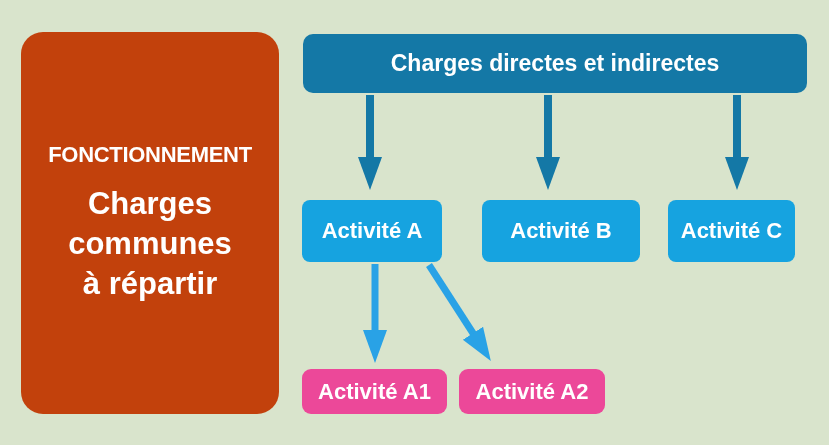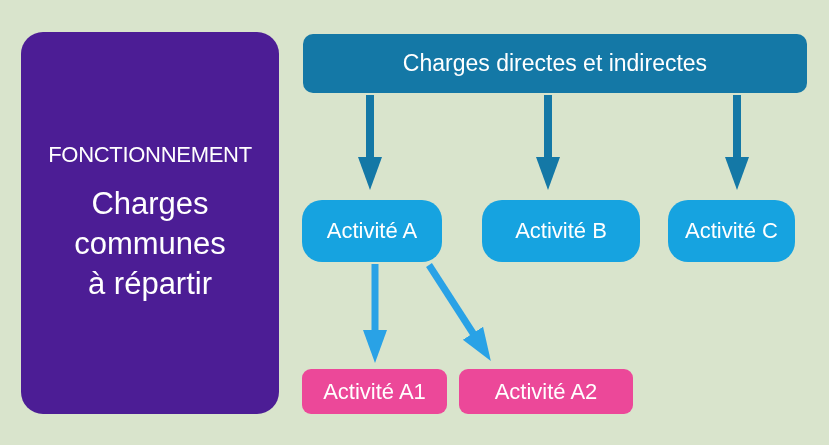--- a/index.html
+++ b/index.html
@@ -13,31 +13,31 @@
     height: 445px;
     background: #d9e4cc;
     overflow: hidden;
   }
   .node {
     position: absolute;
     display: flex;
     align-items: center;
     justify-content: center;
     color: #ffffff;
-    font-weight: normal;
+    font-weight: bold;
     text-align: center;
     box-sizing: border-box;
   }
   
   .sidebar-panel {
     left: 21px;
     top: 32px;
     width: 258px;
     height: 382px;
-    background: #4c1d95;
+    background: #c2410c;
     border-radius: 22px;
     flex-direction: column;
   }
   .sidebar-title {
     font-size: 22px;
     letter-spacing: -0.3px;
     margin: 0 0 16px 0;
   }
   .sidebar-subtitle {
     font-size: 31px;
@@ -52,36 +52,36 @@
     height: 59px;
     background: #1478a6;
     border-radius: 10px;
     font-size: 23px;
   }
   
   .activity {
     top: 200px;
     height: 62px;
     background: #16a3e0;
-    border-radius: 20px;
+    border-radius: 8px;
     font-size: 22px;
   }
   .activity-a { left: 302px; width: 140px; }
   .activity-b { left: 482px; width: 158px; }
   .activity-c { left: 668px; width: 127px; }
   
   .subactivity {
     top: 369px;
     height: 45px;
     background: #ec4899;
     border-radius: 9px;
     font-size: 22px;
   }
   .subactivity-a1 { left: 302px; width: 145px; }
-  .subactivity-a2 { left: 459px; width: 174px; }
+  .subactivity-a2 { left: 459px; width: 146px; }
   
   .arrow-layer {
     position: absolute;
     left: 0;
     top: 0;
     width: 829px;
     height: 445px;
     pointer-events: none;
   }
 </style>

